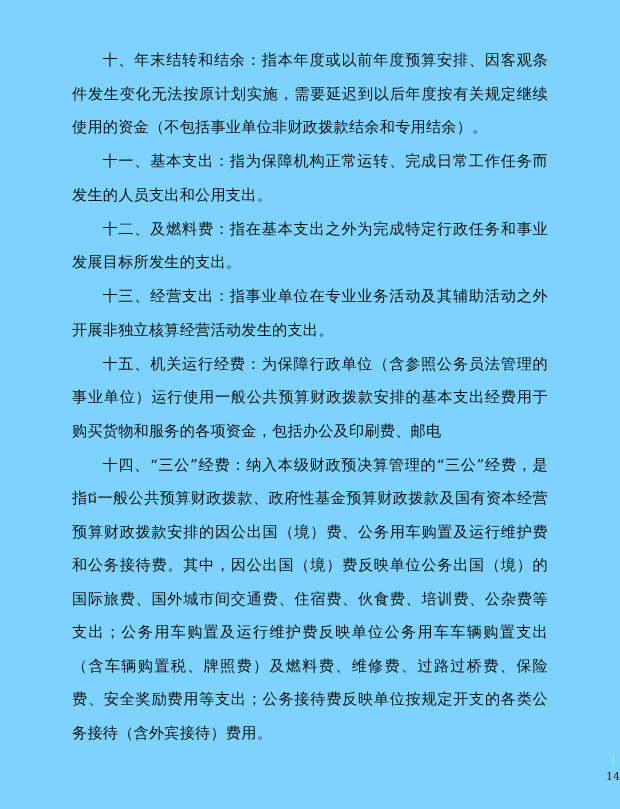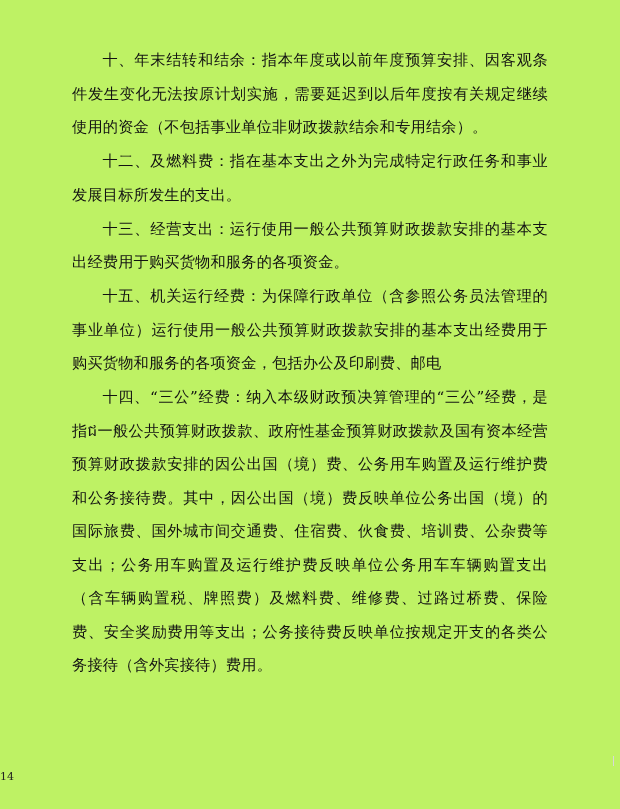--- a/index.html
+++ b/index.html
@@ -13,21 +13,21 @@
     font-family: "DejaVu Serif", "Liberation Serif", serif;
     color: #121212;
     position: relative;
     overflow: hidden;
   }
   .page {
     position: absolute;
     left: 0; top: 0;
     width: 620px;
     height: 809px;
-    background: #bef264;
+    background: #7dd3fc;
   }
   .content {
     position: absolute;
     left: 72px;
     top: 44px;
     width: 476px;
   }
   .para {
     font-size: 15.2px;
     line-height: 33.5px;
@@ -36,40 +36,41 @@
     margin: 0 0 0.5px 0;
     letter-spacing: 0.2px;
     text-indent: 2em;
     word-break: break-all;
   }
   .page-number {
     position: absolute;
     left: 0;
     top: 770px;
     width: 620px;
-    text-align: left;
+    text-align: right;
     font-size: 11px;
     font-family: "DejaVu Serif", "Liberation Serif", serif;
     color: #222;
   }
   .edge-mark {
     position: absolute;
     right: 6px;
     top: 756px;
     width: 1px;
     height: 10px;
     background: #d8d8d8;
   }
 </style>
 </head>
 <body>
 
 <div class="page">
   <div class="content">
     <p class="para">十、年末结转和结余：指本年度或以前年度预算安排、因客观条件发生变化无法按原计划实施，需要延迟到以后年度按有关规定继续使用的资金（不包括事业单位非财政拨款结余和专用结余）。</p>
+    <p class="para">十一、基本支出：指为保障机构正常运转、完成日常工作任务而发生的人员支出和公用支出。</p>
     <p class="para">十二、及燃料费：指在基本支出之外为完成特定行政任务和事业发展目标所发生的支出。</p>
-    <p class="para">十三、经营支出：运行使用一般公共预算财政拨款安排的基本支出经费用于购买货物和服务的各项资金。</p>
+    <p class="para">十三、经营支出：指事业单位在专业业务活动及其辅助活动之外开展非独立核算经营活动发生的支出。</p>
     <p class="para">十五、机关运行经费：为保障行政单位（含参照公务员法管理的事业单位）运行使用一般公共预算财政拨款安排的基本支出经费用于购买货物和服务的各项资金，包括办公及印刷费、邮电</p>
     <p class="para">十四、“三公”经费：纳入本级财政预决算管理的“三公”经费，是指ជ一般公共预算财政拨款、政府性基金预算财政拨款及国有资本经营预算财政拨款安排的因公出国（境）费、公务用车购置及运行维护费和公务接待费。其中，因公出国（境）费反映单位公务出国（境）的国际旅费、国外城市间交通费、住宿费、伙食费、培训费、公杂费等支出；公务用车购置及运行维护费反映单位公务用车车辆购置支出（含车辆购置税、牌照费）及燃料费、维修费、过路过桥费、保险费、安全奖励费用等支出；公务接待费反映单位按规定开支的各类公务接待（含外宾接待）费用。</p>
   </div>
   <div class="page-number">14</div>
   <div class="edge-mark"></div>
 </div>
 
 </body></html>

